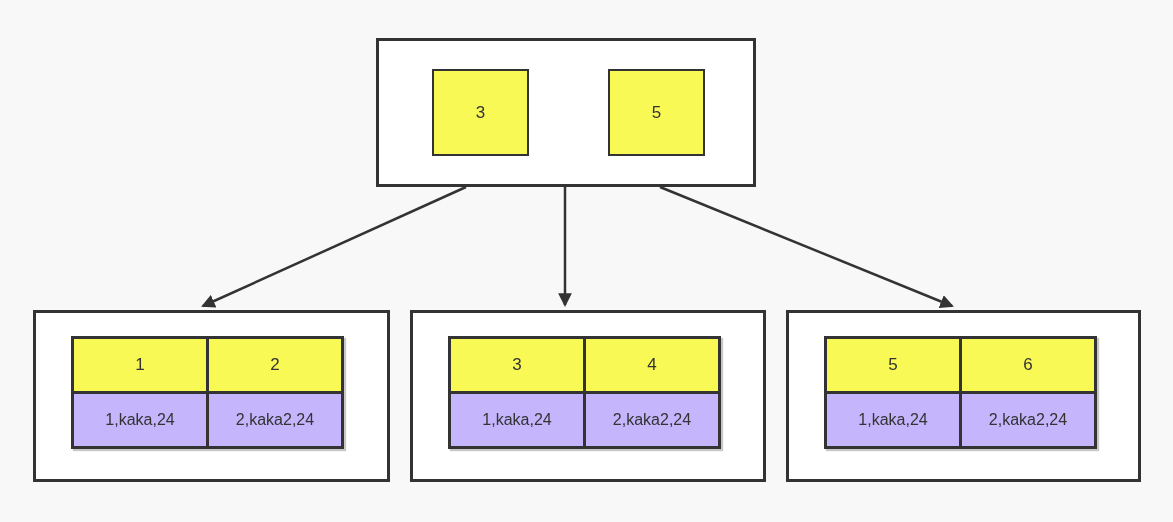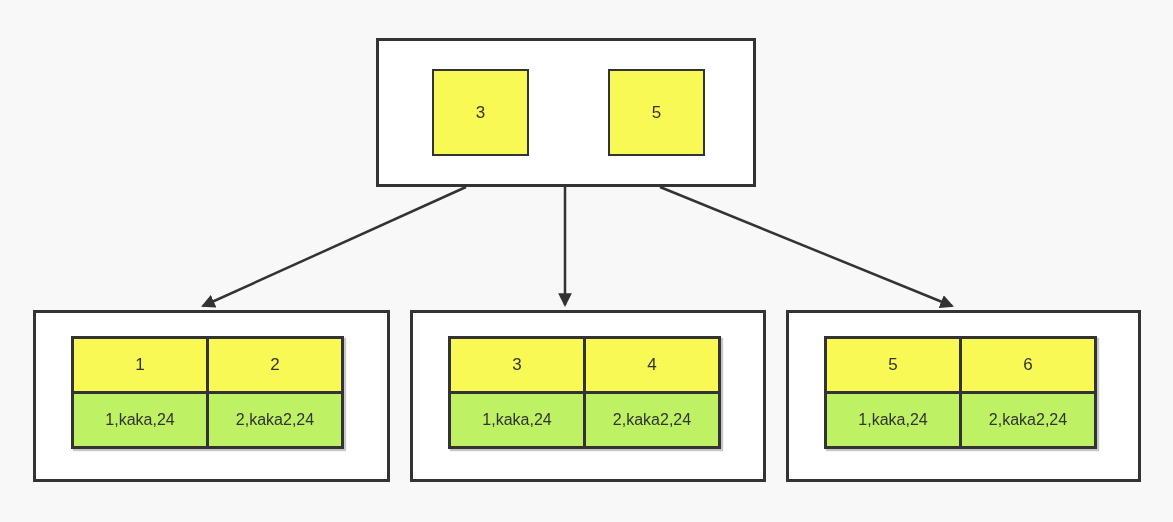--- a/index.html
+++ b/index.html
@@ -73,21 +73,21 @@
     border: 3px solid #333333;
     width: 132px;
     height: 52px;
     padding: 0;
     text-align: center;
     vertical-align: middle;
     font-size: 16px;
     color: #333333;
   }
   .leaf-table td.key-cell   { background: #f9f955; font-size: 17px; }
-  .leaf-table td.value-cell { background: #bef264; }
+  .leaf-table td.value-cell { background: #c4b5fd; }
 </style>
 </head>
 <body>
 
 <div class="canvas">
 
   <svg class="arrows-layer" width="1173" height="522">
     <defs>
       <marker id="ah" viewBox="0 0 10 10" refX="8.5" refY="5" markerWidth="5.5" markerHeight="5.5" orient="auto-start-reverse">
         <path d="M 0 0 L 10 5 L 0 10 z" fill="#333333"></path>

